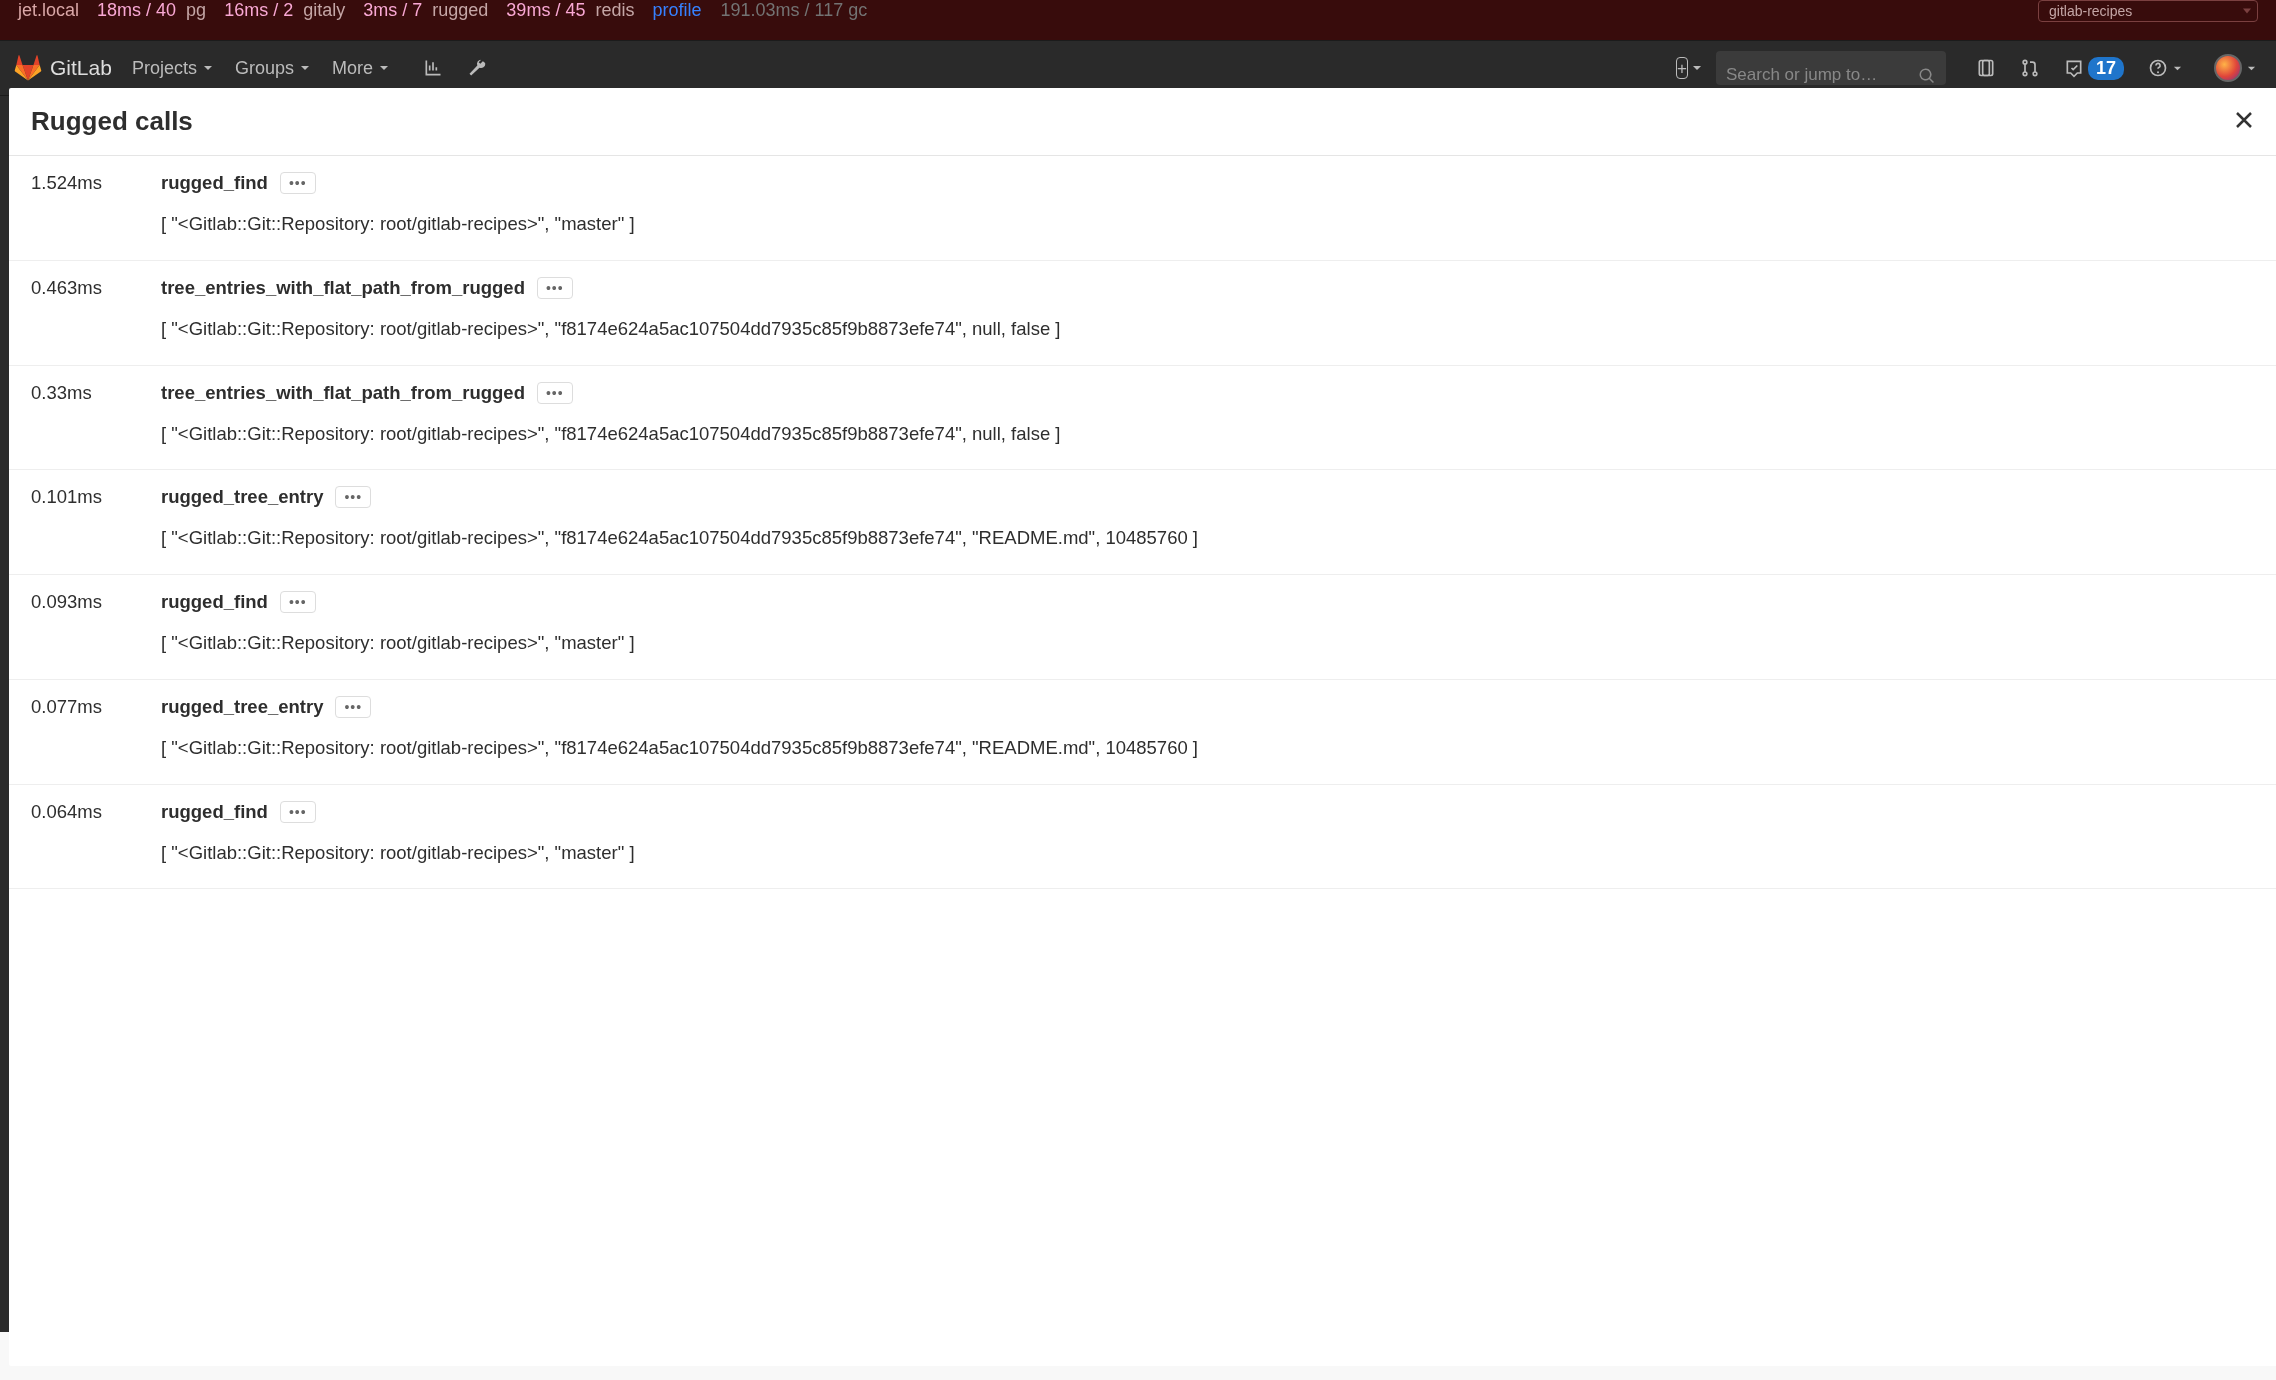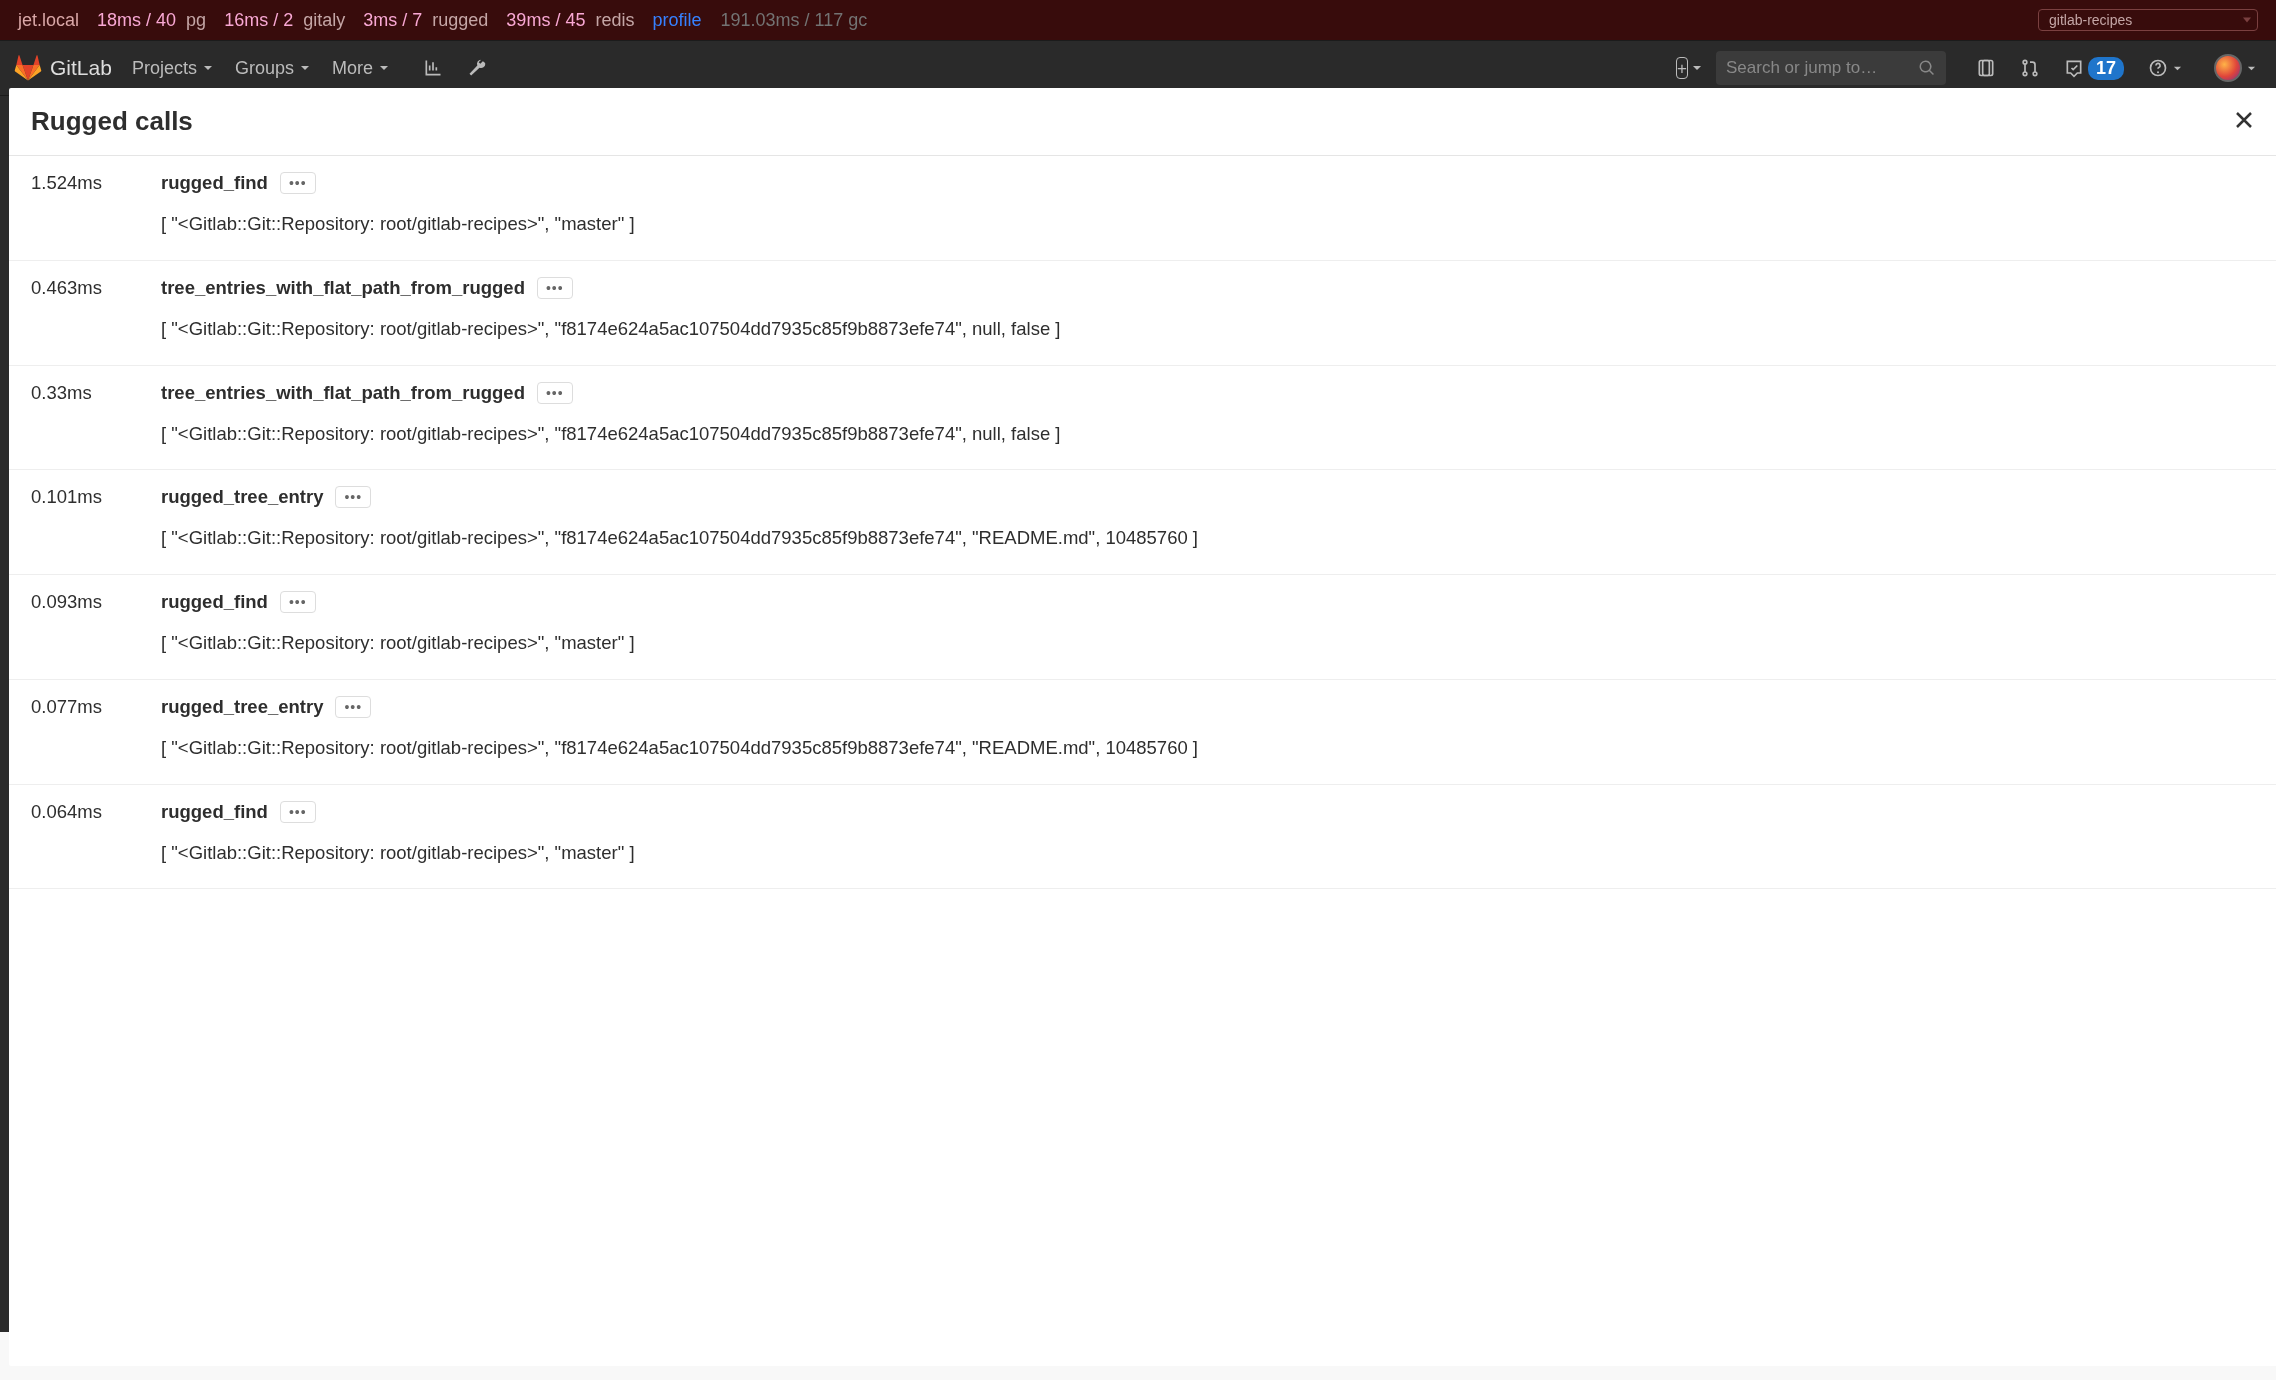--- a/index.html
+++ b/index.html
@@ -1,19 +1,19 @@
 <!DOCTYPE html>
 <html><head>
 <meta charset="utf-8">
 <style>
   * { margin: 0; padding: 0; box-sizing: border-box; }
   html, body { width: 100%; height: 100%; font-family: -apple-system, BlinkMacSystemFont, "Segoe UI", Helvetica, Arial, sans-serif; background: #2b2b2b; overflow: hidden; }
 
   
-  .perf-bar { height: 40px; background: #380c0c; display: flex; align-items: center; padding: 0 18px; font-size: 18px; color: #a66; white-space: nowrap; }
+  .perf-bar { height: 40px; background: #380c0c; display: flex; align-items: flex-start; padding: 0 18px; font-size: 18px; color: #a66; white-space: nowrap; }
   .perf-bar .host { color: #d9a7a7; margin-right: 18px; }
   .perf-bar .metric { margin-right: 18px; }
   .perf-bar .metric .link { color: #f9a8d4; }
   .perf-bar .plain { color: #c4a6a6; }
   .perf-bar .profile-link { color: #3681ff; margin-right: 19px; }
   .perf-bar .gc { color: #737373; }
   .perf-bar .spacer { flex: 1; }
   .perf-bar .project-picker {
     border: 1px solid #7a4040; border-radius: 4px; padding: 2px 24px 2px 10px;
     color: #c4a6a6; font-size: 14px; position: relative; min-width: 220px; background: transparent;
@@ -30,21 +30,21 @@
   .nav-logo { display: flex; align-items: center; margin-right: 20px; padding-left: 6px; }
   .nav-logo svg { width: 28px; height: 28px; margin-right: 8px; }
   .nav-logo-text { color: #ddd; font-size: 21px; font-weight: 500; }
   .nav-item { margin-right: 22px; display: flex; align-items: center; cursor: pointer; color: #bbb; }
   .nav-item svg.caret { width: 10px; height: 10px; margin-left: 6px; }
   .nav-icon-btn { width: 24px; height: 24px; margin: 0 10px; display: flex; align-items: center; justify-content: center; cursor: pointer; }
   .nav-icon-btn svg { width: 20px; height: 20px; fill: #bbb; }
   .nav-spacer { flex: 1; }
   .nav-plus { display: flex; align-items: center; margin-right: 14px; }
   .nav-plus-box { width: 22px; height: 22px; border: 1.5px solid #bbb; border-radius: 4px; display: flex; align-items: center; justify-content: center; color: #bbb; font-size: 17px; line-height: 1; margin-right: 4px; }
-  .search-box { width: 230px; height: 34px; background: #3b3b3b; border-radius: 4px; display: flex; align-items: center; padding: 0 10px; color: #888; margin-right: 18px; }
+  .search-box { width: 230px; height: 34px; background: #3b3b3b; border-radius: 4px; display: flex; align-items: flex-end; padding: 0 10px; color: #888; margin-right: 18px; }
   .search-box .ph { flex: 1; font-size: 17px; }
   .search-box svg { width: 18px; height: 18px; fill: #888; }
   .nav-right-icon { margin: 0 12px; display: flex; align-items: center; position: relative; cursor: pointer; }
   .nav-right-icon svg { width: 20px; height: 20px; fill: #bbb; }
   .todo-badge { background: #1f75cb; color: #fff; font-size: 18px; font-weight: 600; padding: 1px 8px; border-radius: 10px; margin-left: 4px; }
   .avatar { width: 28px; height: 28px; border-radius: 50%; background: radial-gradient(circle at 35% 35%, #ffb347, #e0453a 55%, #7b2d8e); border: 2px solid #666; margin-left: 8px; }
 
   
   .page-bg {
     position: absolute; left: 0; right: 0; bottom: 0; height: 48px;

